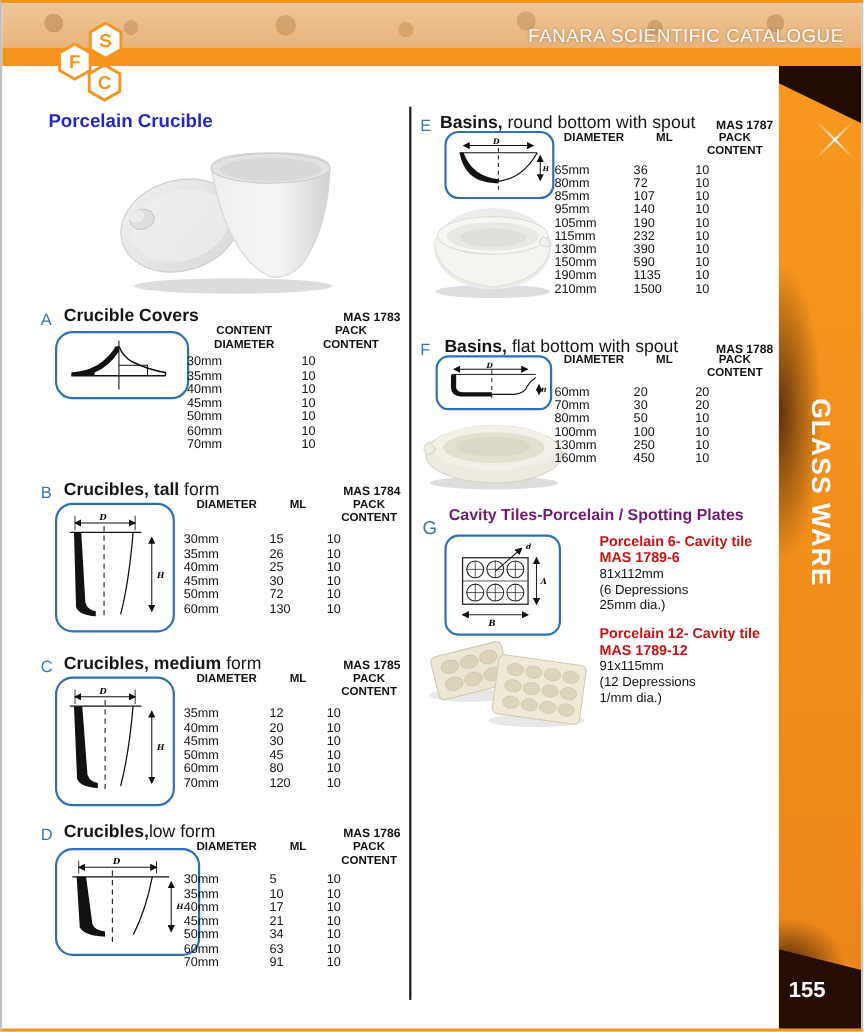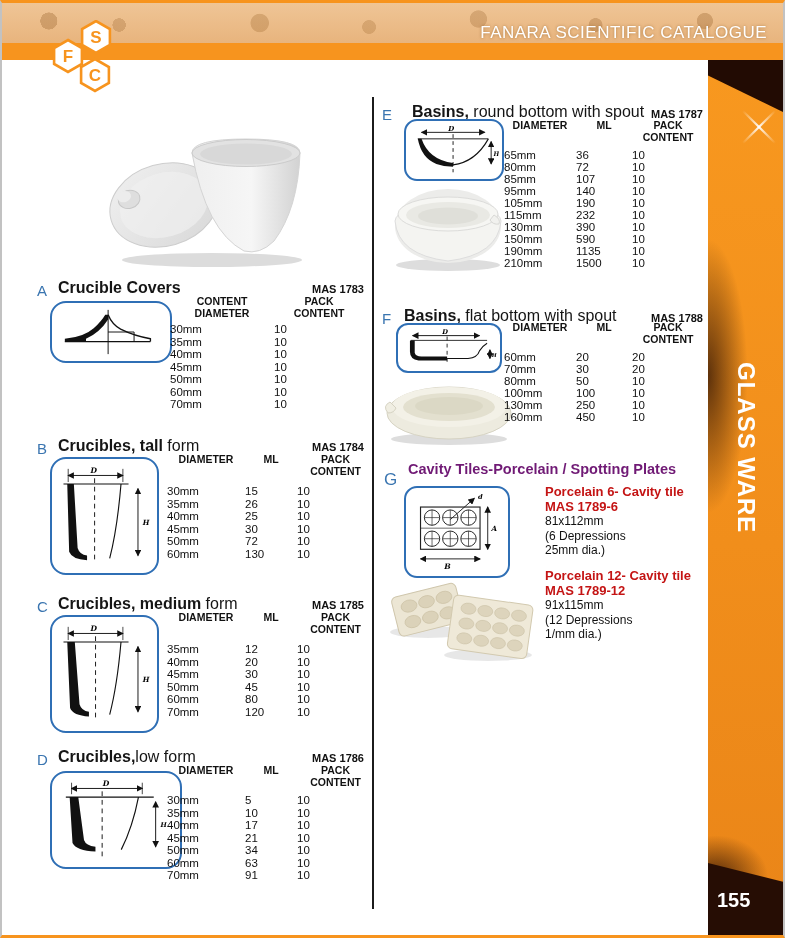--- a/index.html
+++ b/index.html
@@ -88,20 +88,21 @@
     <polygon points="50,1 63.9,9 63.9,25 50,33 36.1,25 36.1,9" fill="#fff" stroke="#F7941E" stroke-width="2.6"></polygon>
     <polygon points="22,20 35.9,28 35.9,44 22,52 8.1,44 8.1,28" fill="#fff" stroke="#F7941E" stroke-width="2.6"></polygon>
     <polygon points="49,39 62.9,47 62.9,63 49,71 35.1,63 35.1,47" fill="#fff" stroke="#F7941E" stroke-width="2.6"></polygon>
     <text x="50" y="23" text-anchor="middle" font-size="17" font-weight="bold" fill="#F7941E">S</text>
     <text x="22" y="42" text-anchor="middle" font-size="17" font-weight="bold" fill="#F7941E">F</text>
     <text x="49" y="61" text-anchor="middle" font-size="17" font-weight="bold" fill="#F7941E">C</text>
   </svg>
 
   <div class="divider"></div>
 
+  <div class="intro-title">Porcelain Crucible</div>
   <svg class="crucible-photo" width="215" height="155" viewBox="0 0 215 155">
     <defs>
       <linearGradient id="cupg" x1="0" y1="0" x2="1" y2="0">
         <stop offset="0" stop-color="#efefef"></stop>
           <stop offset=".55" stop-color="#f6f6f6"></stop>
           <stop offset="1" stop-color="#d2d2d2"></stop>
       </linearGradient>
       <linearGradient id="lidg" x1="0" y1="0" x2="1" y2="1">
         <stop offset="0" stop-color="#f0f0f0"></stop>
           <stop offset="1" stop-color="#d8d8d8"></stop>
@@ -389,21 +390,21 @@
             <span class="tcell">70mm</span>
             <span class="tcell">91</span>
             <span class="tcell">10</span>
           </div>
         </div>
     </div>
   </div>
 
   <div class="sec" style="left:378px;top:96px;width:327px;height:200px;">
     <div class="sec-letter" style="left:2px;top:7px;">E</div>
-    <div class="sec-title" style="left:32px;top:4px;text-align:right;"><b>Basins,</b><span> round bottom with spout</span></div>
+    <div class="sec-title" style="left:20px;top:4px;text-align:right;"><b>Basins,</b><span> round bottom with spout</span></div>
     <div class="sec-code" style="right:4px;top:9px;">MAS 1787</div>
     <div class="diag" style="left:24px;top:20px;width:96px;height:58px;border-radius:13px;">
       <svg width="90" height="52" viewBox="0 0 94 56">
         <defs>
             <marker id="arwE" markerWidth="7" markerHeight="7" refX="6" refY="3.5" orient="auto-start-reverse">
               <path d="M0,0 L7,3.5 L0,7 Z" fill="#111"></path>
             </marker>
           </defs>
         <line x1="12" y1="9" x2="80" y2="9" stroke="#111" stroke-width="1" marker-start="url(#arwE)" marker-end="url(#arwE)"></line>
         <text class="dim" x="44" y="7" text-anchor="middle" font-size="7.5">D</text>

